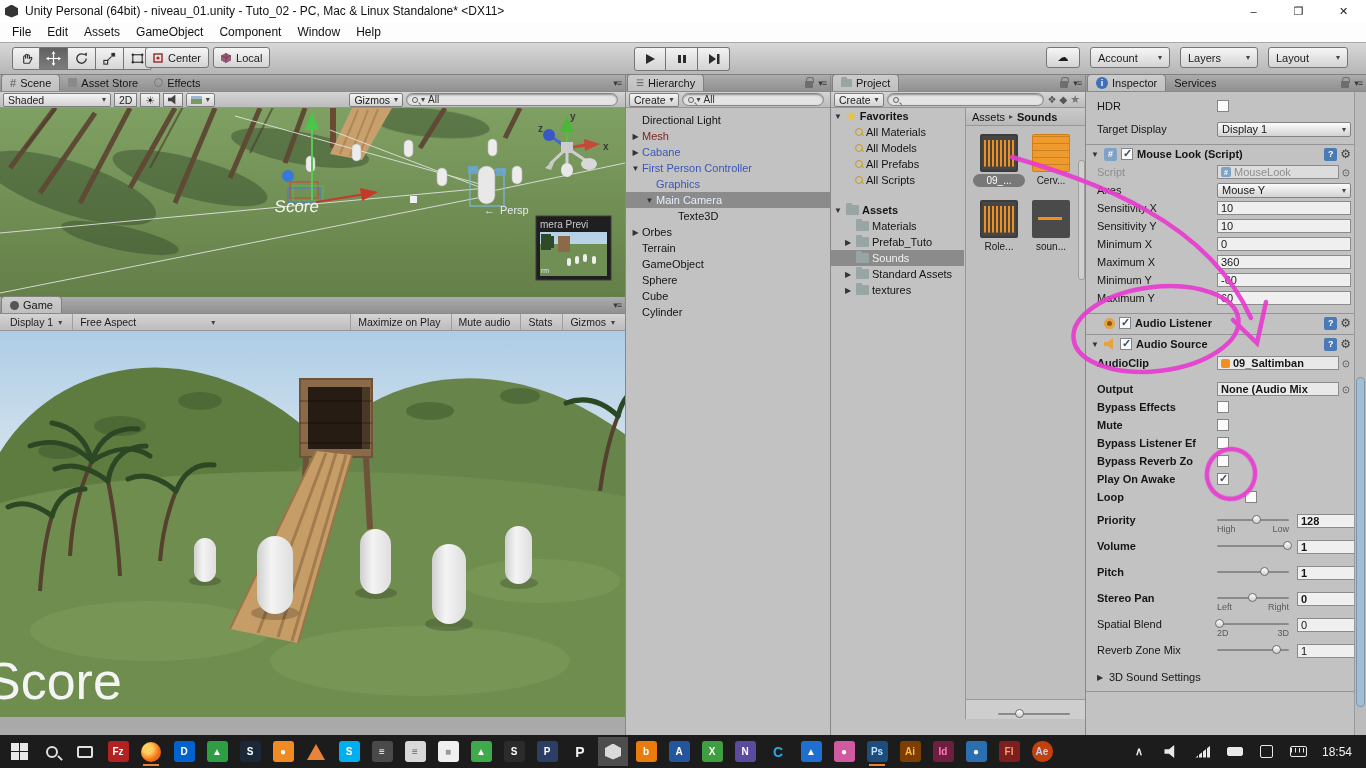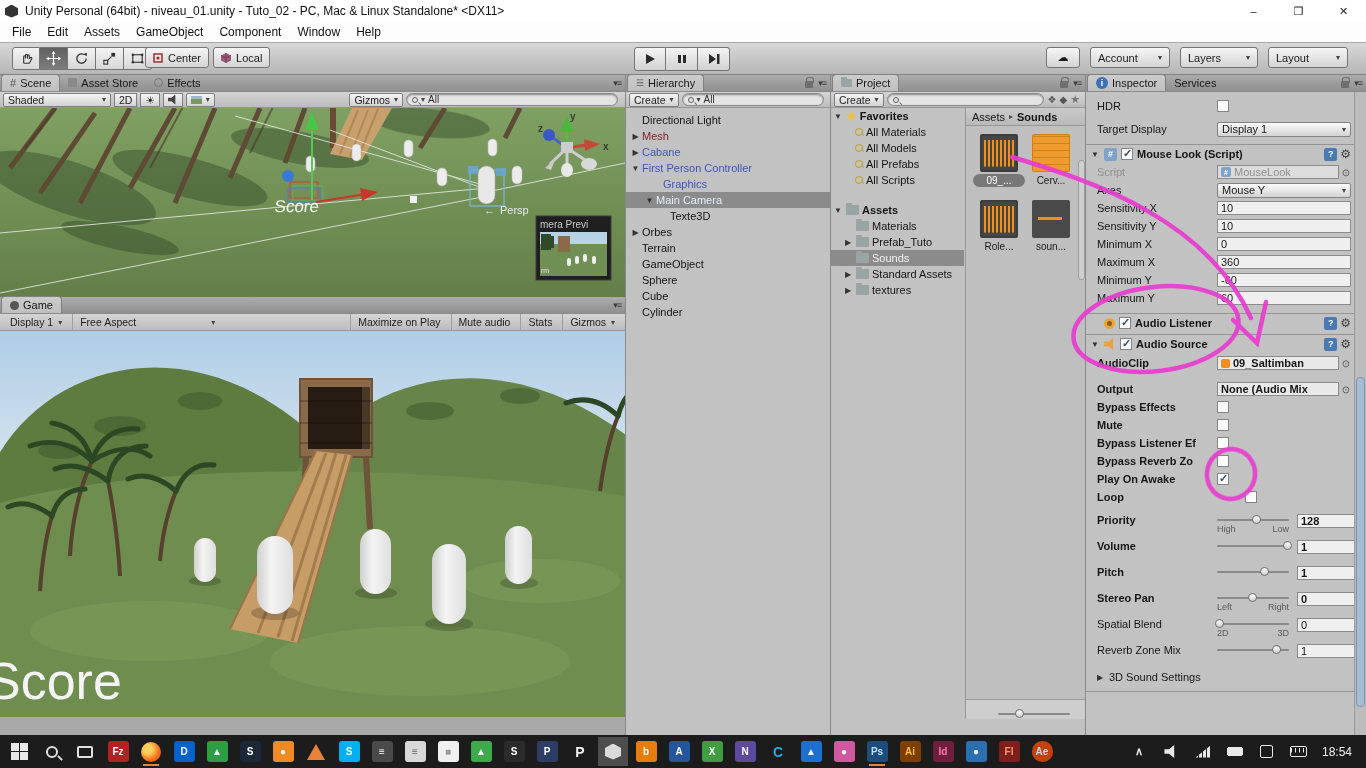--- a/index.html
+++ b/index.html
@@ -627,29 +627,29 @@
             <span class="c-maroon">Mesh</span>
           </div>
           <div class="hrow" style="padding-left: 4px;">
             <span class="fold">▶</span>
             <span class="c-blue">Cabane</span>
           </div>
           <div class="hrow" style="padding-left: 4px;">
             <span class="fold">▼</span>
             <span class="c-blue">First Person Controller</span>
           </div>
-          <div class="hrow" style="padding-left: 25px;">
+          <div class="hrow" style="padding-left: 18px;">
             <span class="fold"></span>
             <span class="c-blue">Graphics</span>
           </div>
           <div class="hrow selected" style="padding-left: 18px;">
             <span class="fold">▼</span>
             <span class="c-sel">Main Camera</span>
           </div>
-          <div class="hrow" style="padding-left: 32px; text-align: center;">
+          <div class="hrow" style="padding-left: 40px; text-align: center;">
             <span class="fold"></span>
             <span class="c-black">Texte3D</span>
           </div>
           <div class="hrow" style="padding-left: 4px;">
             <span class="fold">▶</span>
             <span class="c-black">Orbes</span>
           </div>
           <div class="hrow" style="padding-left: 4px;">
             <span class="fold"></span>
             <span class="c-black">Terrain</span>

